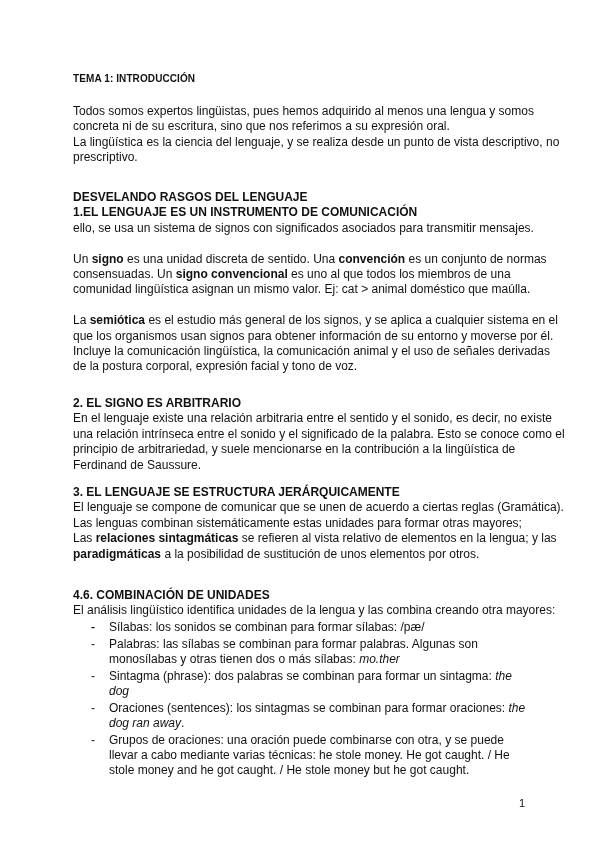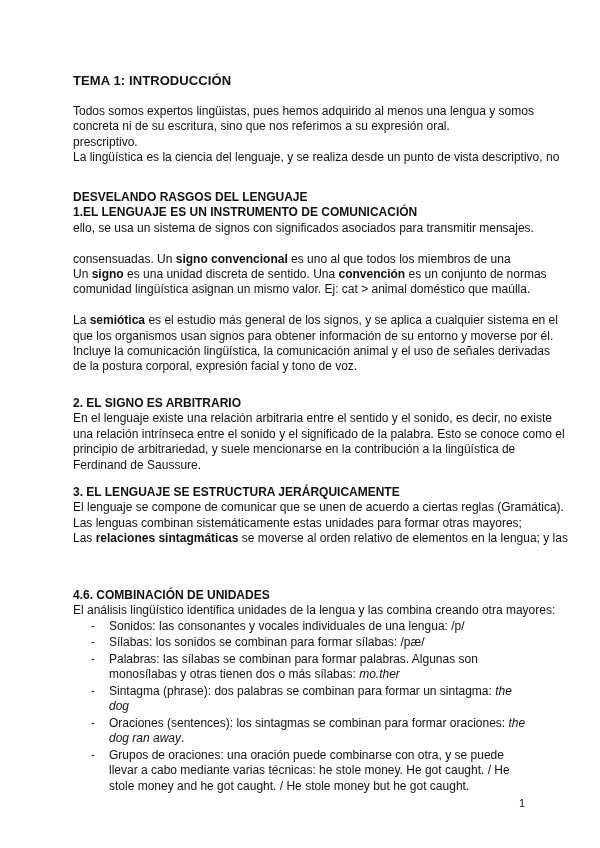--- a/index.html
+++ b/index.html
@@ -1,78 +1,79 @@
 <!DOCTYPE html>
 <html><head>
 <meta charset="utf-8">
 <style>
   html, body { margin: 0; padding: 0; background: #ffffff; }
   body { width: 600px; height: 848px; position: relative; overflow: hidden;
          font-family: "Liberation Sans", sans-serif; color: #111; }
   .page { position: absolute; left: 73px; top: 0; width: 460px; }
-  .title { position: absolute; left: 0; top: 73px; font-size: 13px; font-weight: bold; letter-spacing: 0.1px; white-space: nowrap; }
+  .title { position: absolute; left: 0; top: 73px; font-size: 10px; font-weight: bold; letter-spacing: 0.1px; white-space: nowrap; }
   .block { position: absolute; left: 0; width: 470px; font-size: 12px; line-height: 15.4px; }
   .line { white-space: nowrap; height: 15.4px; }
   .h { font-weight: bold; }
   b { font-weight: bold; }
   i { font-style: italic; }
   ul.list { list-style: none; margin: 0; padding: 0; }
   ul.list li { position: relative; padding-left: 36px; margin-bottom: 1.2px; }
   ul.list li .dash { position: absolute; left: 18px; top: 0; }
   .pagenum { position: absolute; left: 519px; top: 797px; font-size: 11px; }
 </style>
 </head>
 <body>
 
 <div class="page">
 
   <div class="title">TEMA 1: INTRODUCCIÓN</div>
 
   <div class="block" style="top:104px">
     <div class="line">Todos somos expertos lingüistas, pues hemos adquirido al menos una lengua y somos</div>
     <div class="line">concreta ni de su escritura, sino que nos referimos a su expresión oral.</div>
+    <div class="line">La lingüística es la ciencia del lenguaje, y se realiza desde un punto de vista descriptivo, no</div>
     <div class="line">prescriptivo.</div>
-    <div class="line">La lingüística es la ciencia del lenguaje, y se realiza desde un punto de vista descriptivo, no</div>
   </div>
 
   <div class="block" style="top:190px">
     <div class="line h">DESVELANDO RASGOS DEL LENGUAJE</div>
     <div class="line h">1.EL LENGUAJE ES UN INSTRUMENTO DE COMUNICACIÓN</div>
     <div class="line">ello, se usa un sistema de signos con significados asociados para transmitir mensajes.</div>
     <div class="line"></div>
+    <div class="line"><span>Un </span><b>signo</b><span> es una unidad discreta de sentido. Una </span><b>convención</b><span> es un conjunto de normas</span></div>
     <div class="line"><span>consensuadas. Un </span><b>signo convencional</b><span> es uno al que todos los miembros de una</span></div>
-    <div class="line"><span>Un </span><b>signo</b><span> es una unidad discreta de sentido. Una </span><b>convención</b><span> es un conjunto de normas</span></div>
     <div class="line">comunidad lingüística asignan un mismo valor. Ej: cat &gt; animal doméstico que maúlla.</div>
     <div class="line"></div>
     <div class="line"><span>La </span><b>semiótica</b><span> es el estudio más general de los signos, y se aplica a cualquier sistema en el</span></div>
     <div class="line">que los organismos usan signos para obtener información de su entorno y moverse por él.</div>
     <div class="line">Incluye la comunicación lingüística, la comunicación animal y el uso de señales derivadas</div>
     <div class="line">de la postura corporal, expresión facial y tono de voz.</div>
   </div>
 
   <div class="block" style="top:396px">
     <div class="line h">2. EL SIGNO ES ARBITRARIO</div>
     <div class="line">En el lenguaje existe una relación arbitraria entre el sentido y el sonido, es decir, no existe</div>
     <div class="line">una relación intrínseca entre el sonido y el significado de la palabra. Esto se conoce como el</div>
     <div class="line">principio de arbitrariedad, y suele mencionarse en la contribución a la lingüística de</div>
     <div class="line">Ferdinand de Saussure.</div>
   </div>
 
   <div class="block" style="top:485px">
     <div class="line h">3. EL LENGUAJE SE ESTRUCTURA JERÁRQUICAMENTE</div>
     <div class="line">El lenguaje se compone de comunicar que se unen de acuerdo a ciertas reglas (Gramática).</div>
     <div class="line">Las lenguas combinan sistemáticamente estas unidades para formar otras mayores;</div>
-    <div class="line"><span>Las </span><b>relaciones sintagmáticas</b><span> se moverse al orden relativo de elementos en la lengua; y las</span></div>
+    <div class="line"><span>Las </span><b>relaciones sintagmáticas</b><span> se refieren al vista relativo de elementos en la lengua; y las</span></div>
+    <div class="line"><b>paradigmáticas</b><span> a la posibilidad de sustitución de unos elementos por otros.</span></div>
   </div>
 
   <div class="block" style="top:588px">
     <div class="line h">4.6. COMBINACIÓN DE UNIDADES</div>
     <div class="line">El análisis lingüístico identifica unidades de la lengua y las combina creando otra mayores:</div>
     <ul class="list" style="width:462px">
-      <li><span class="dash">-</span><span>Sonidos: las consonantes y vocales individuales de una lengua: /p/</span></li>
+      <li><span class="dash">-</span></li>
       <li><span class="dash">-</span><span>Sílabas: los sonidos se combinan para formar sílabas: /pæ/</span></li>
       <li><span class="dash">-</span><span>Palabras: las sílabas se combinan para formar palabras. Algunas son monosílabas y otras tienen dos o más sílabas: </span><i>mo.ther</i></li>
       <li><span class="dash">-</span><span>Sintagma (phrase): dos palabras se combinan para formar un sintagma: </span><i>the dog</i></li>
       <li><span class="dash">-</span><span>Oraciones (sentences): los sintagmas se combinan para formar oraciones: </span><i>the dog ran away</i><span>.</span></li>
       <li><span class="dash">-</span><span>Grupos de oraciones: una oración puede combinarse con otra, y se puede llevar a cabo mediante varias técnicas: he stole money. He got caught. / He stole money and he got caught. / He stole money but he got caught.</span></li>
     </ul>
   </div>
 </div>
 
 <div class="pagenum">1</div>

